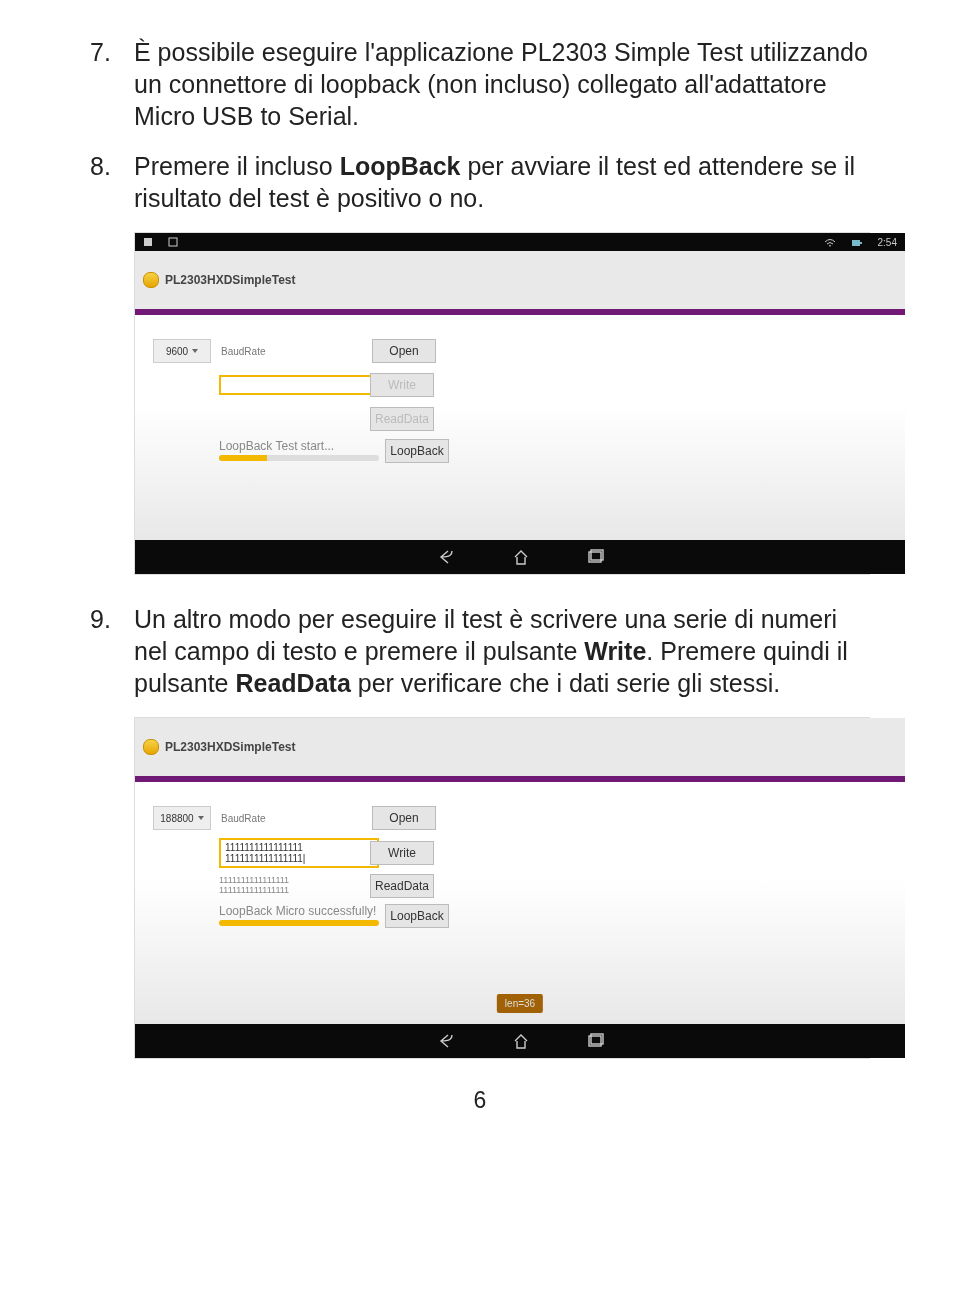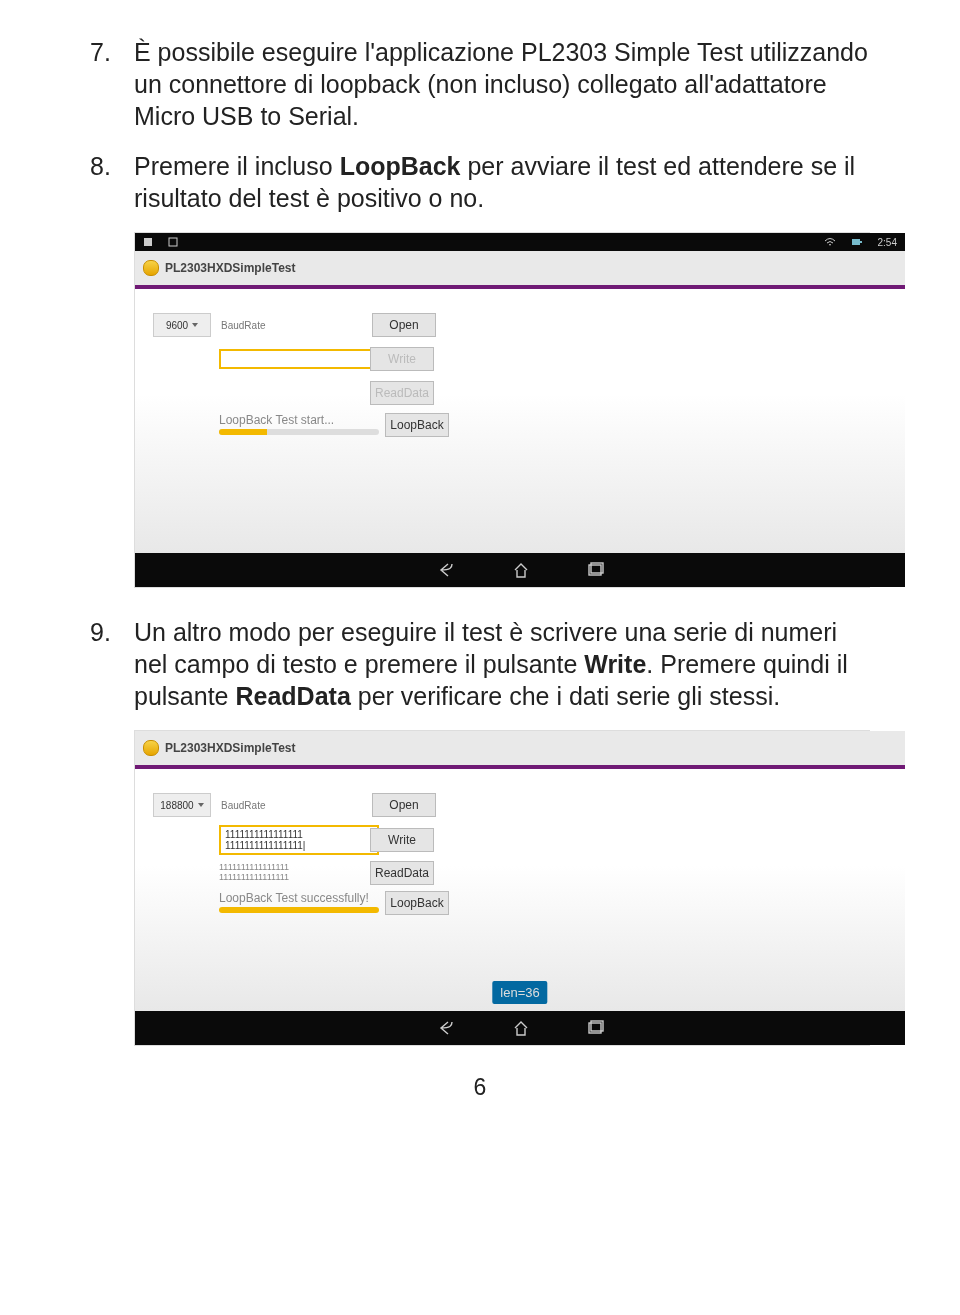--- a/index.html
+++ b/index.html
@@ -6,41 +6,41 @@
   .page{width:960px;margin:0 auto;padding:36px 90px 20px 90px;box-sizing:border-box}
   .ol-item{display:flex;margin-bottom:18px;font-size:25px;line-height:1.28}
   .ol-num{width:44px;flex:none}
   .ol-txt{flex:1}
   .b{font-weight:bold}
   .shot{margin:8px 0 28px 44px;border:1px solid #ddd}
   
   .dev{width:770px;background:#fff;font-family:Arial;font-size:11px;color:#555}
   .statusbar{height:18px;background:#0a0a0a;display:flex;justify-content:space-between;align-items:center;padding:0 8px;color:#ccc;font-size:10px}
   .statusbar .l svg,.statusbar .r svg{vertical-align:middle}
-  .titlebar{height:26px;background:#e9e9e9;display:flex;align-items:center;padding:4px 8px;border-bottom:4px solid #701a75;gap:6px}
+  .titlebar{height:26px;background:#e9e9e9;display:flex;align-items:center;padding:16px 8px;border-bottom:6px solid #701a75;gap:6px}
   .logo{width:14px;height:14px;border-radius:7px;background:linear-gradient(#f7d247,#e6a500);border:1px solid #c98f00}
   .ttl{font-size:12px;color:#444;font-weight:bold}
-  .workarea{background:linear-gradient(#fff 0%,#fff 40%,#e8e8e8 100%);padding:22px 18px 110px 18px}
+  .workarea{background:linear-gradient(#fff 0%,#fff 40%,#e8e8e8 100%);padding:22px 18px 71px 18px}
   .row{display:flex;align-items:center;height:28px;margin-bottom:6px}
   .dd{width:56px;height:22px;background:#eee;border:1px solid #ccc;display:flex;align-items:center;justify-content:center;gap:4px;font-size:10px;color:#333}
   .lbl{width:145px;padding-left:10px;font-size:10px;color:#777}
   .inp{width:160px;height:20px;border:1px solid #bbb;background:#fff;box-sizing:border-box;padding:2px 4px;font-size:10px;color:#333}
   .inp.focus{border:2px solid #f3b900}
   .out{width:160px;font-size:9px;color:#888;line-height:1.1;padding:1px 0}
   .btn{width:62px;height:22px;background:#e5e5e5;border:1px solid #bbb;display:flex;align-items:center;justify-content:center;font-size:12px;color:#333;margin-left:6px}
   .btn.dis{color:#bbb}
   .prog{width:160px;height:6px;background:#ddd;border-radius:3px;margin-top:2px;position:relative;overflow:hidden}
   .prog .fill{height:100%;background:#f3b900}
   .status{font-size:12px;color:#888;margin-bottom:2px}
   .navbar{height:34px;background:#0a0a0a;display:flex;align-items:center;justify-content:center;gap:56px;position:relative}
   .navbar svg{stroke:#ccc;fill:none;stroke-width:1.4}
-  .toast{position:absolute;left:50%;transform:translateX(-50%);top:-30px;background:#0369a1;color:#ddd;font-size:13px;padding:4px 8px;border-radius:2px}
+  .toast{position:absolute;left:50%;transform:translateX(-50%);top:-30px;background:#a16207;color:#ddd;font-size:10px;padding:4px 8px;border-radius:2px}
   .tri{width:0;height:0;border-left:3px solid transparent;border-right:3px solid transparent;border-top:4px solid #666}
   .pagenum{text-align:center;font-size:23px;margin-top:6px}
-  .sb-icon{display:inline-flex;gap:15px;align-items:flex-start}
+  .sb-icon{display:inline-flex;gap:15px;align-items:flex-end}
 </style>
 </head>
 <body>
 
 <div class="page">
 
   <div class="ol-item">
     <div class="ol-num">7.</div>
     <div class="ol-txt">
       <span>È possibile eseguire l'applicazione PL2303 Simple Test utilizzando un connettore di loopback (non incluso) collegato all'adattatore Micro USB to Serial.</span>
@@ -175,21 +175,21 @@
             <div class="out" style="white-space:pre-line">1111111111111111
 1111111111111111</div>
           </div>
           <div class="btn">
               <span>ReadData</span>
             </div>
         </div>
         <div class="row" style="height:auto;align-items:flex-start">
           <div style="width:56px"></div>
           <div class="lbl" style="width:160px">
-            <div class="status">LoopBack Test successfully!</div>
+            <div class="status">LoopBack Micro successfully!</div>
             <div class="prog">
                 <div class="fill" style="width:100%"></div>
               </div>
           </div>
           <div class="btn">
               <span>LoopBack</span>
             </div>
         </div>
       </div>
       <div class="navbar">

